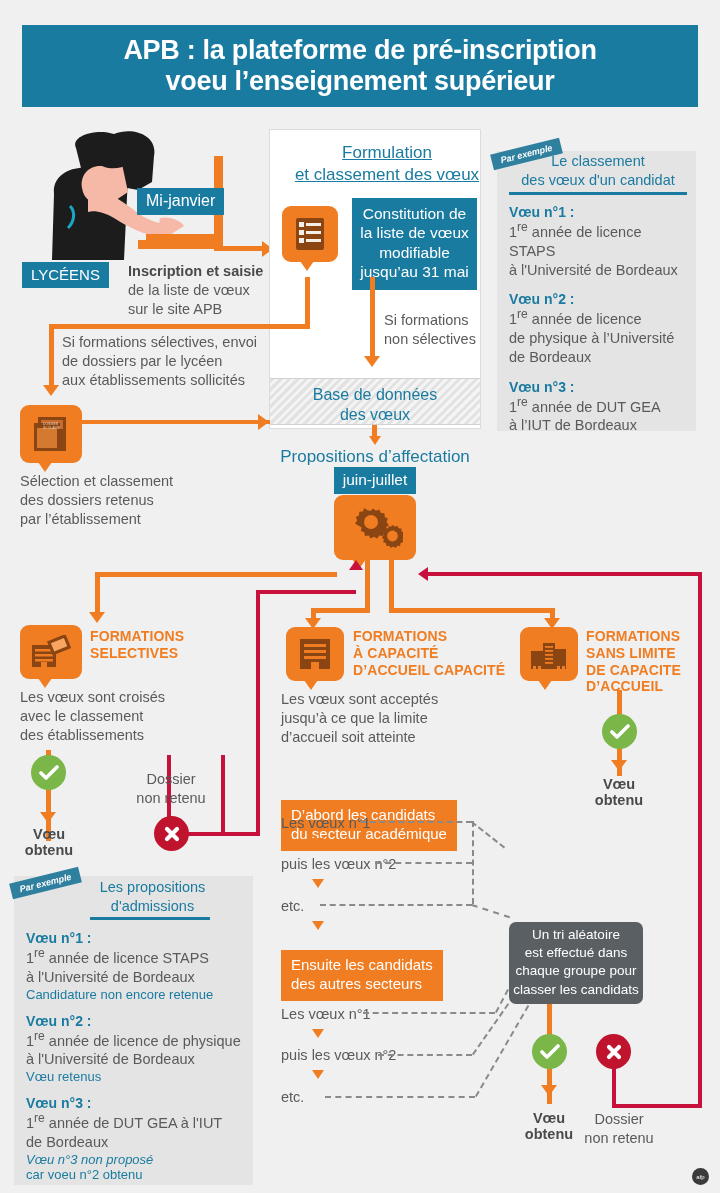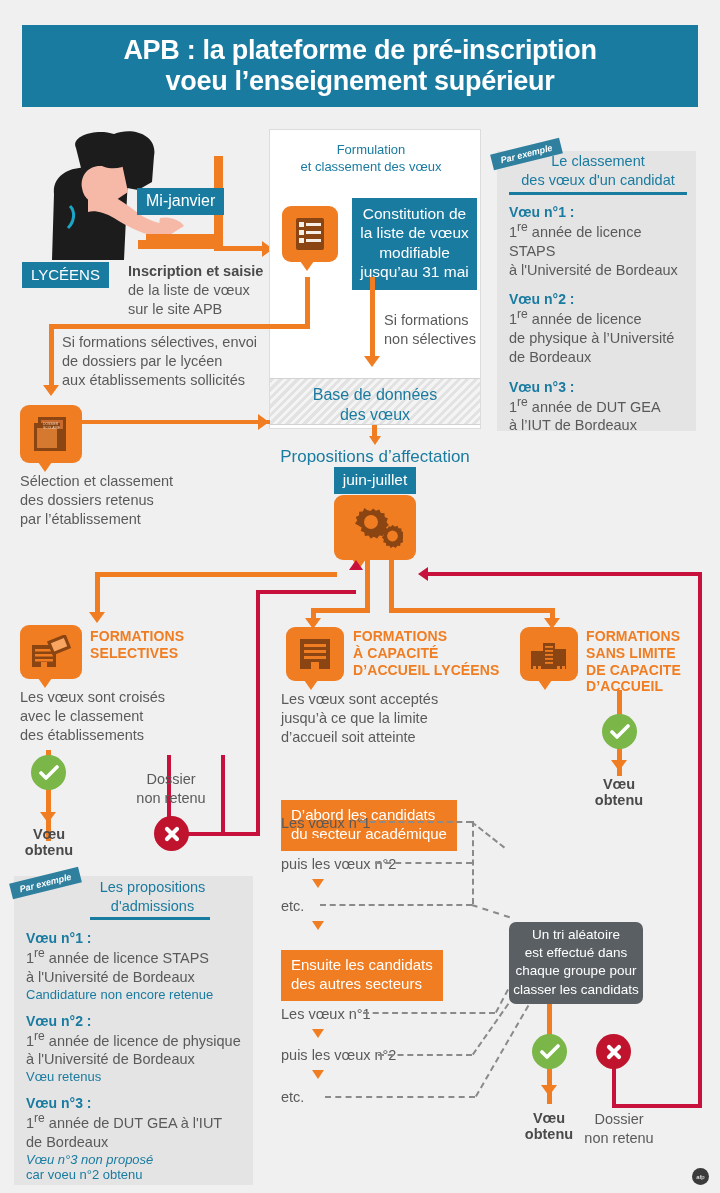--- a/index.html
+++ b/index.html
@@ -144,21 +144,21 @@
     <div class="txt-b" style="font-size:14.5px;">Inscription et saisie</div>
     <div>de la liste de vœux</div>
     <div>sur le site APB</div>
   </div>
 
   <div class="ln" style="left:214px; top:246px; width:56px; height:5px;"></div>
   <div class="arrow-rt" style="left:262px; top:241px;"></div>
 
   <div class="abs white-box" style="left:269px; top:129px; width:212px; height:300px;"></div>
 
-  <div class="abs center teal" style="left:268px; top:142px; width:206px; font-size:13px; line-height:1.3;">
+  <div class="abs center teal" style="left:284px; top:142px; width:206px; font-size:17px; line-height:1.3;text-decoration:underline;">
     <div>Formulation</div>
     <div>et classement des vœux</div>
   </div>
 
   <div class="tile" style="left:282px; top:206px; width:56px; height:56px;">
     <svg width="30" height="34" viewBox="0 0 30 34">
       <rect x="1" y="1" width="28" height="32" rx="2" fill="#8a4513"></rect>
       <rect x="4" y="5" width="5" height="5" fill="#f5eee6"></rect>
       <rect x="11" y="6" width="15" height="3" fill="#f5eee6"></rect>
       <rect x="4" y="13" width="5" height="5" fill="#f5eee6"></rect>
@@ -345,21 +345,21 @@
       <rect x="3" y="2" width="30" height="30" fill="#8a4513"></rect>
       <rect x="7" y="7" width="22" height="3" fill="#f07d22"></rect>
       <rect x="7" y="13" width="22" height="3" fill="#f07d22"></rect>
       <rect x="7" y="19" width="22" height="3" fill="#f07d22"></rect>
       <rect x="14" y="25" width="8" height="7" fill="#f07d22"></rect>
     </svg>
   </div>
   <div class="abs orange-h" style="left:353px; top:628px; width:160px;">
     <div>FORMATIONS</div>
     <div>À CAPACITÉ</div>
-    <div>D’ACCUEIL LYCÉENS</div>
+    <div>D’ACCUEIL CAPACITÉ</div>
   </div>
   <div class="abs txt" style="left:281px; top:690px; width:200px;">
     <div>Les vœux sont acceptés</div>
     <div>jusqu’à ce que la limite</div>
     <div>d’accueil soit atteinte</div>
   </div>
 
   <div class="abs" style="left:281px; top:760px;margin-top:40px;">
     <span class="badge-orange">
       <span>D’abord les candidats</span><br>

